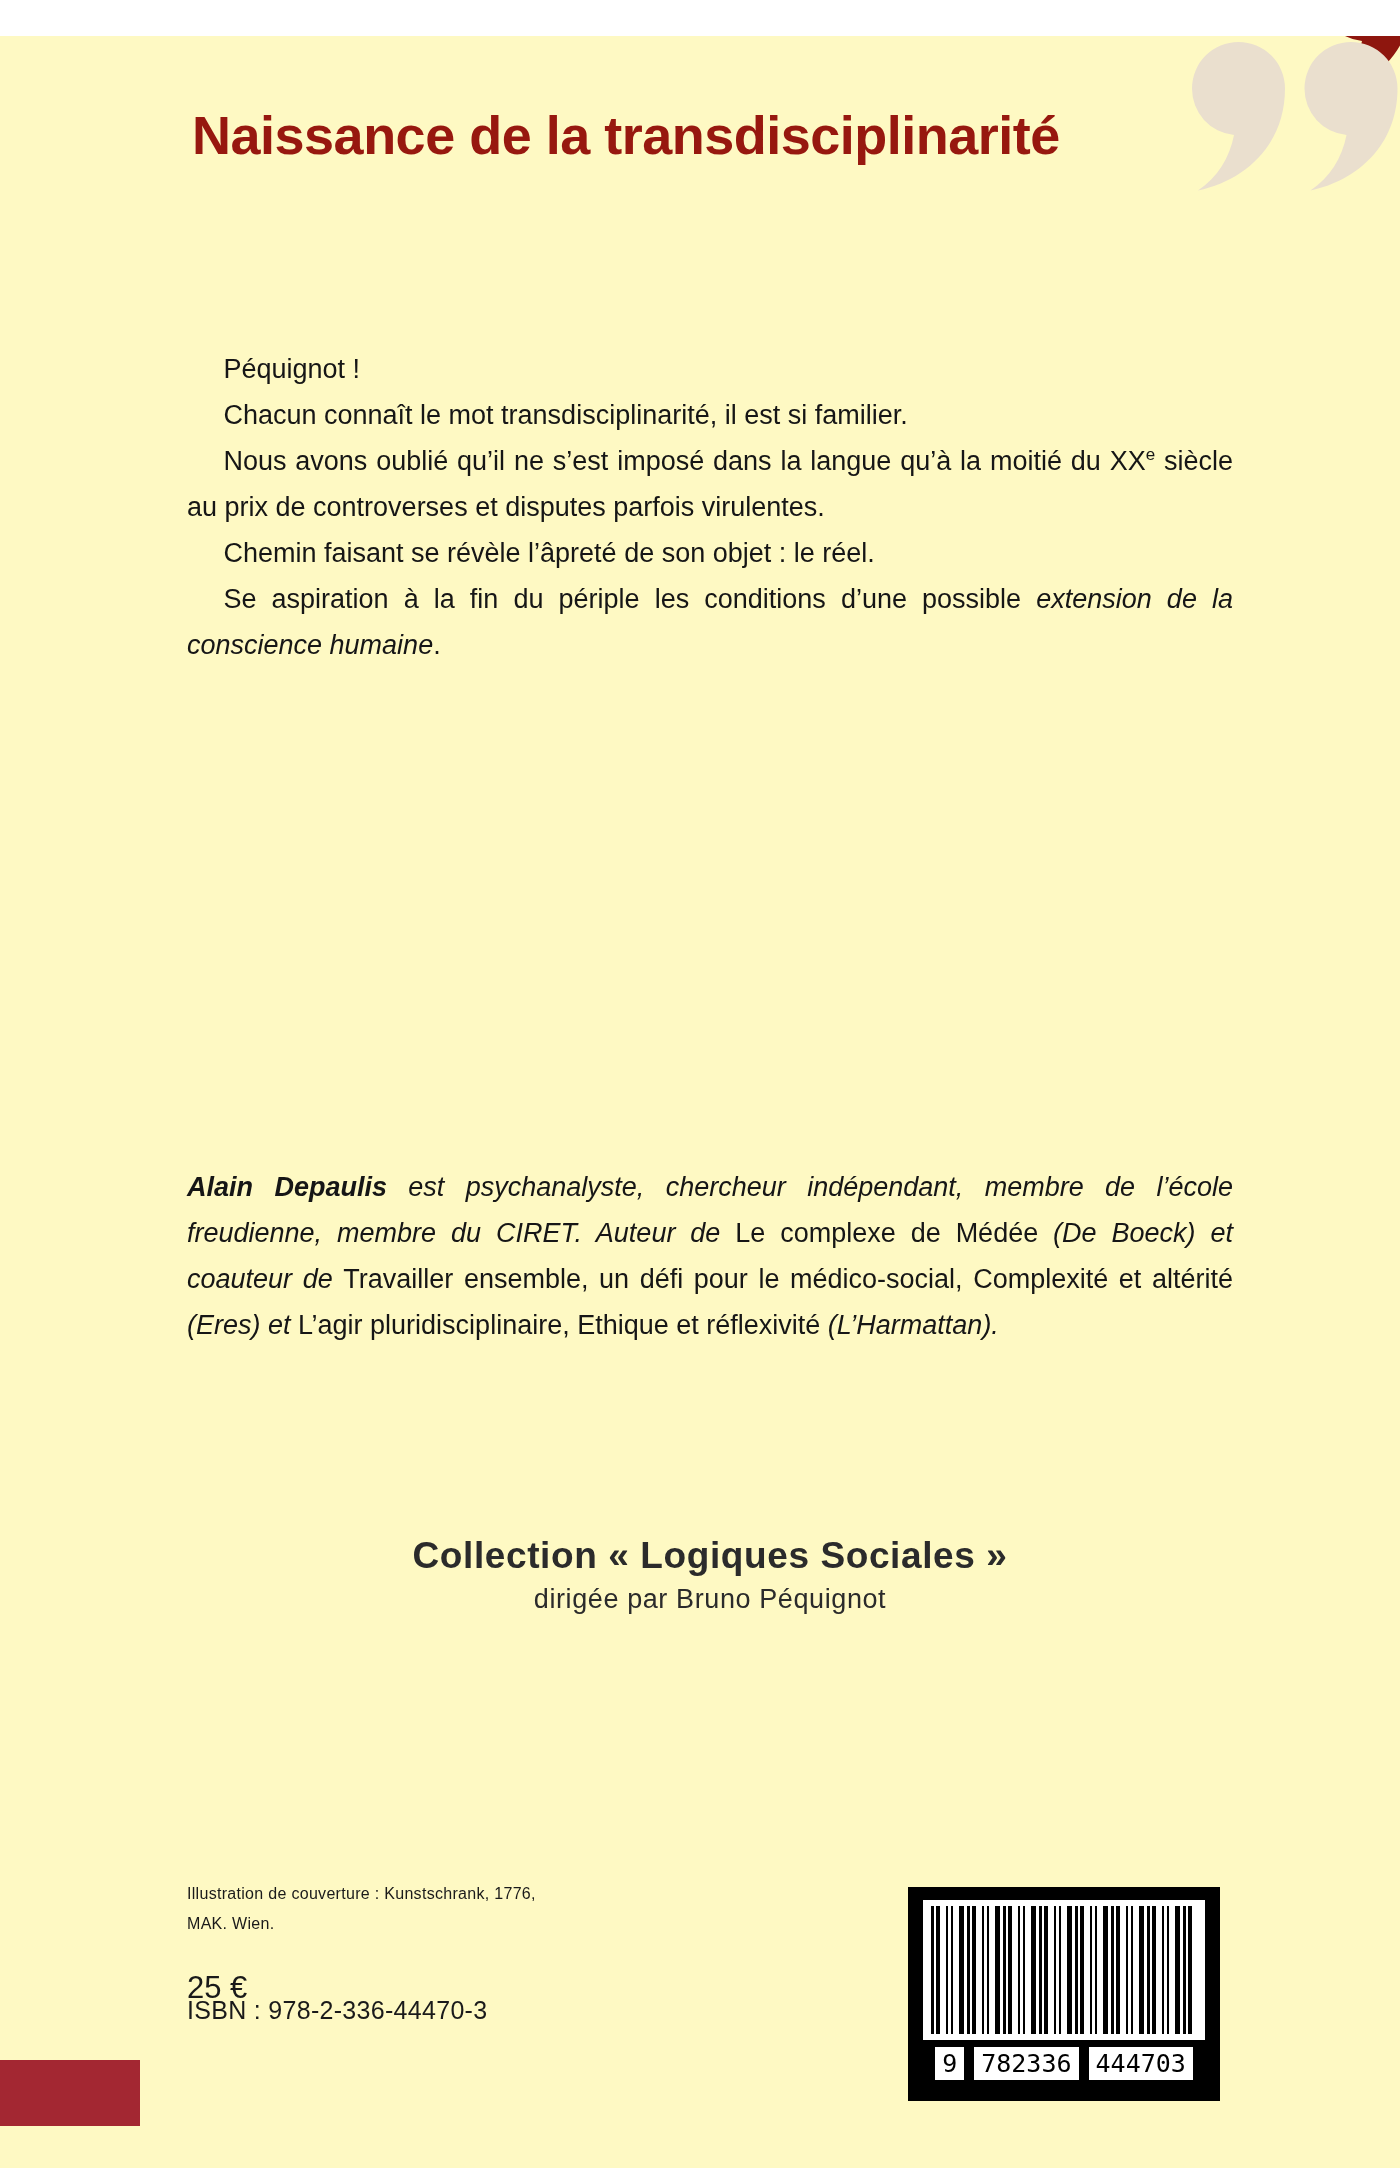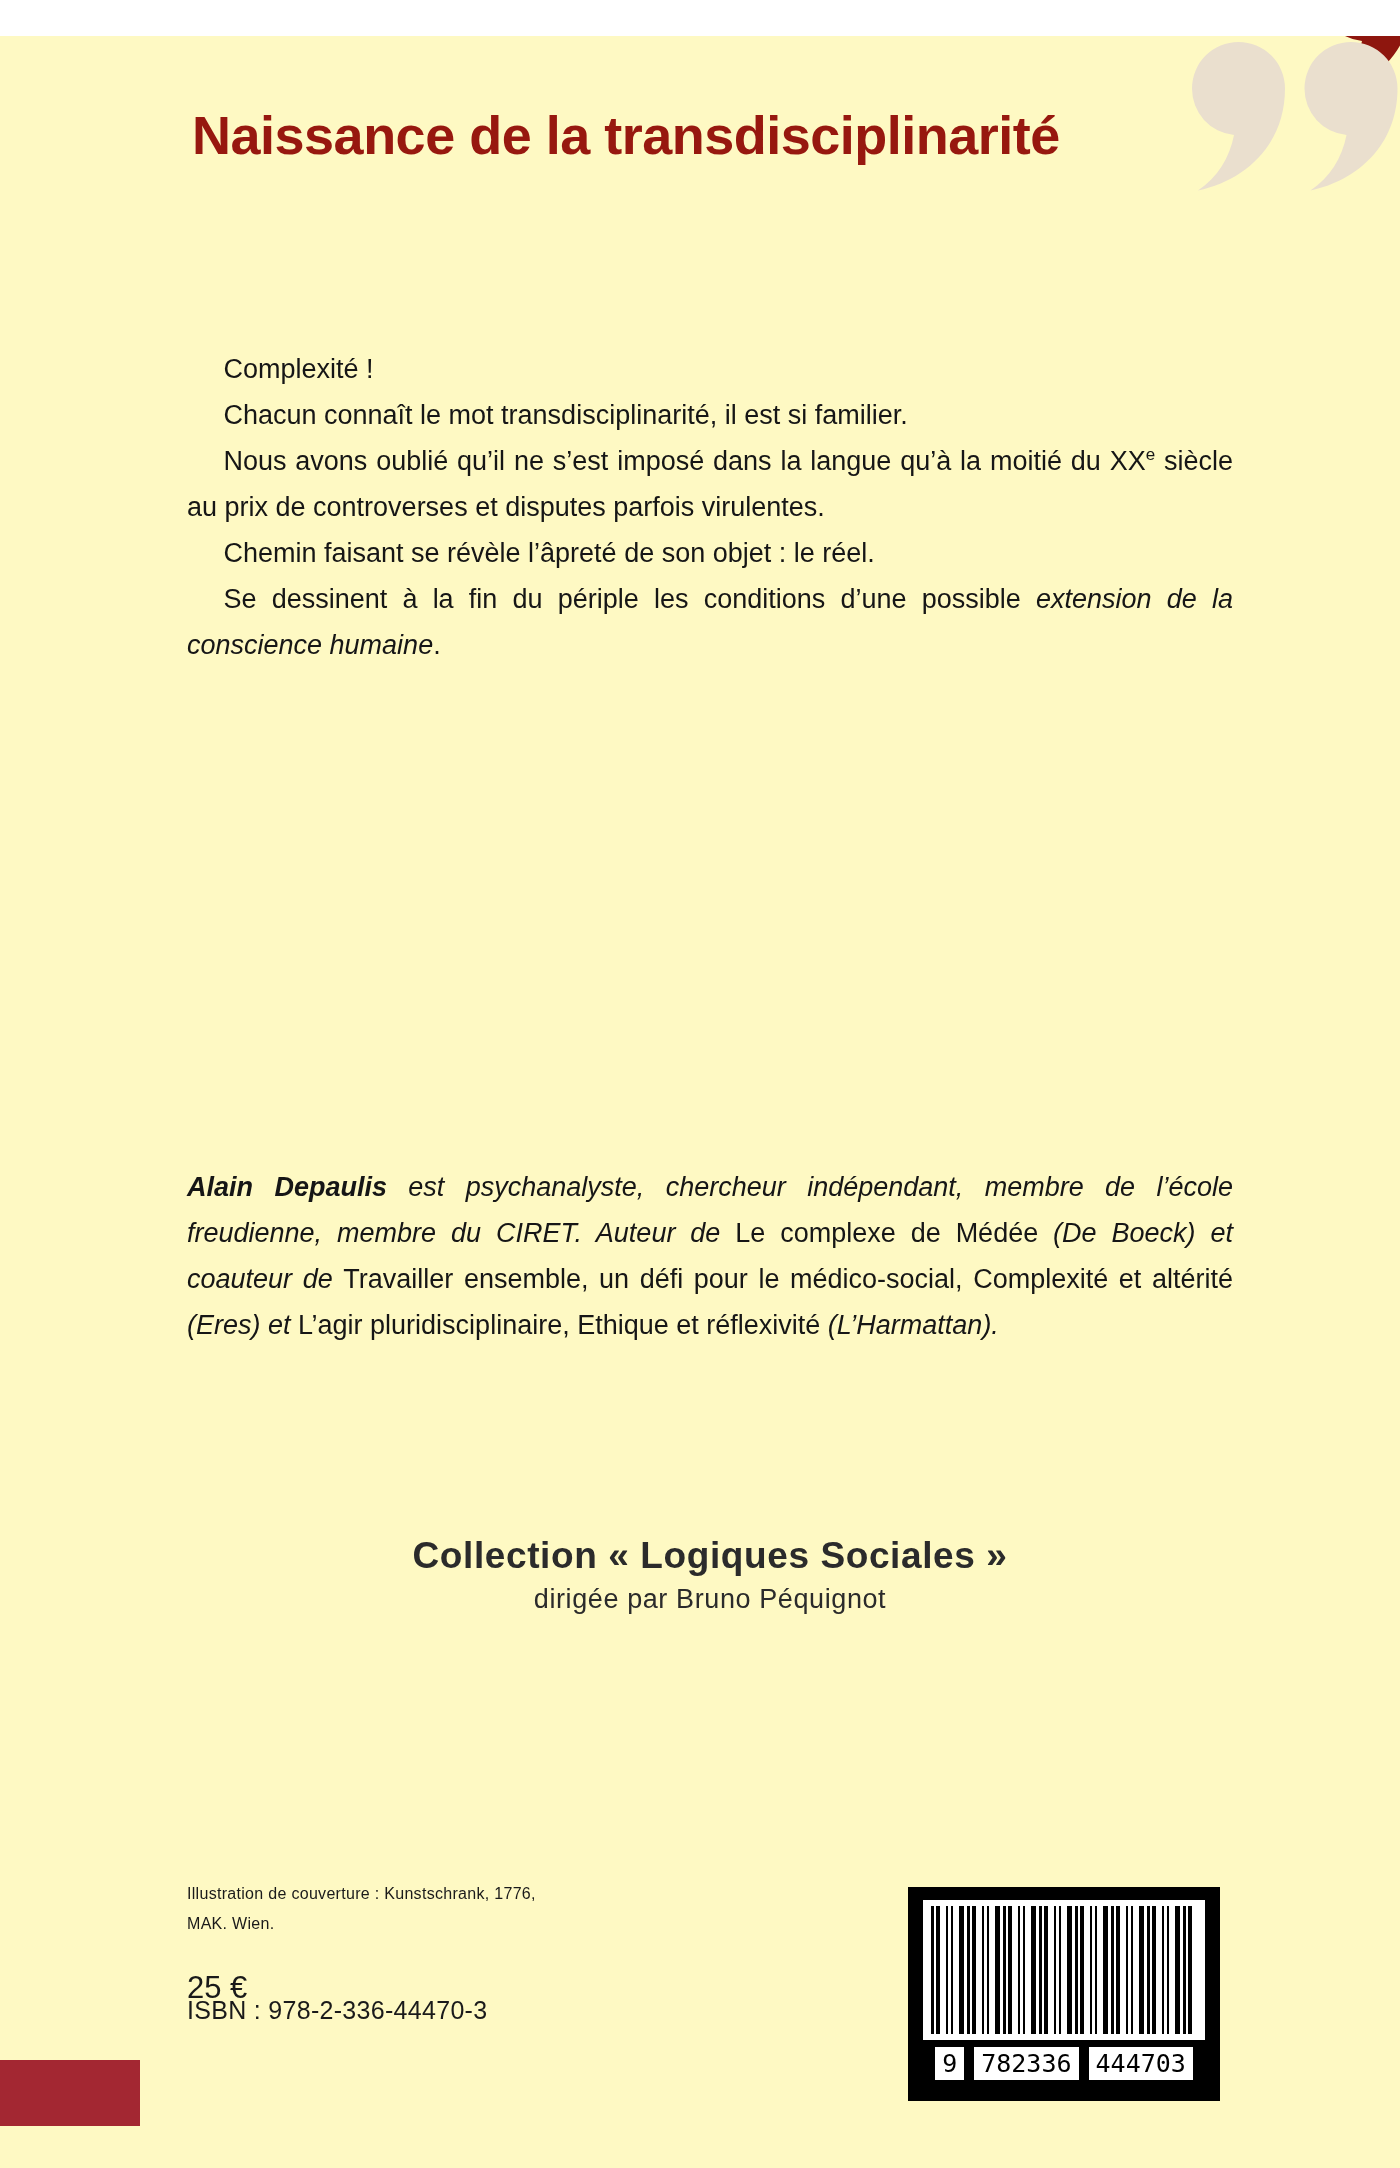--- a/index.html
+++ b/index.html
@@ -180,25 +180,25 @@
     </g>
     <g fill="#EADFCE" transform="translate(1192,6) scale(0.75)">
       <use href="#comma"></use>
       <use href="#comma" x="150"></use>
     </g>
   </svg>
 
   <div class="book-title">Naissance de la transdisciplinarité</div>
 
   <div class="body-text">
-    <p><span>Complexité !</span></p>
+    <p><span>Péquignot !</span></p>
     <p><span>Chacun connaît le mot transdisciplinarité, il est si familier.</span></p>
     <p><span>Nous avons oublié qu’il ne s’est imposé dans la langue qu’à la moitié du XX</span><sup class="exp">e</sup><span> siècle au prix de controverses et disputes parfois virulentes.</span></p>
     <p><span>Chemin faisant se révèle l’âpreté de son objet : le réel.</span></p>
-    <p><span>Se dessinent à la fin du périple les conditions d’une possible </span><span class="it">extension de la conscience humaine</span><span>.</span></p>
+    <p><span>Se aspiration à la fin du périple les conditions d’une possible </span><span class="it">extension de la conscience humaine</span><span>.</span></p>
   </div>
 
   <div class="author-bio">
     <span class="bio-name">Alain Depaulis</span><span> est psychanalyste, chercheur indépendant, membre de l’école freudienne, membre du CIRET. Auteur de </span><span class="upright">Le complexe de Médée</span><span> (De Boeck) et coauteur de </span><span class="upright">Travailler ensemble, un défi pour le médico-social, Complexité et altérité</span><span> (Eres) et </span><span class="upright">L’agir pluridisciplinaire, Ethique et réflexivité</span><span> (L’Harmattan).</span>
   </div>
 
   <div class="collection">
     <div class="collection-title">Collection « Logiques Sociales »</div>
     <div class="collection-director">dirigée par Bruno Péquignot</div>
   </div>

